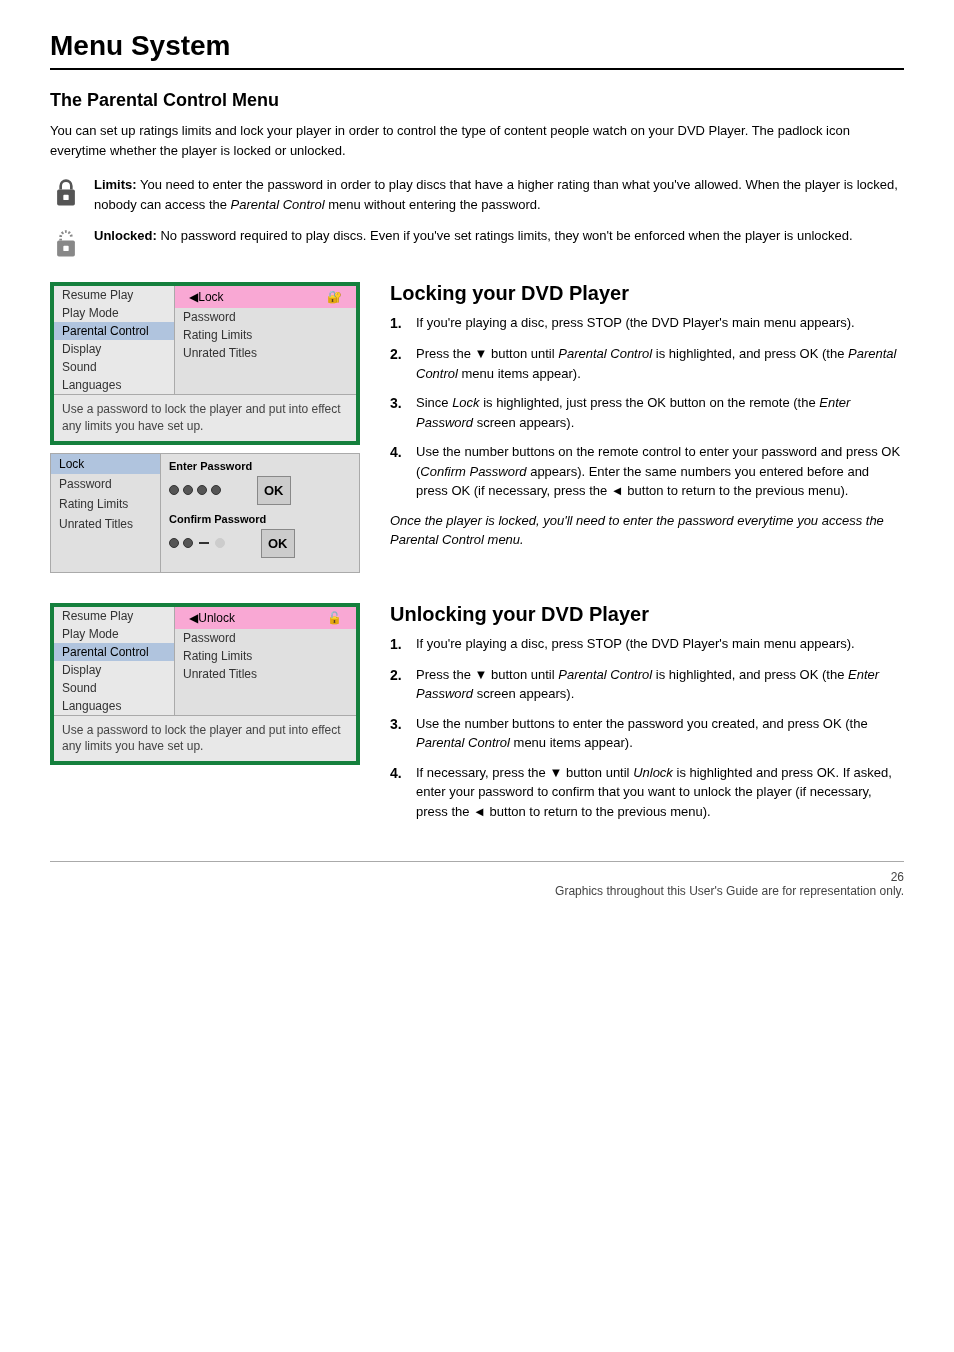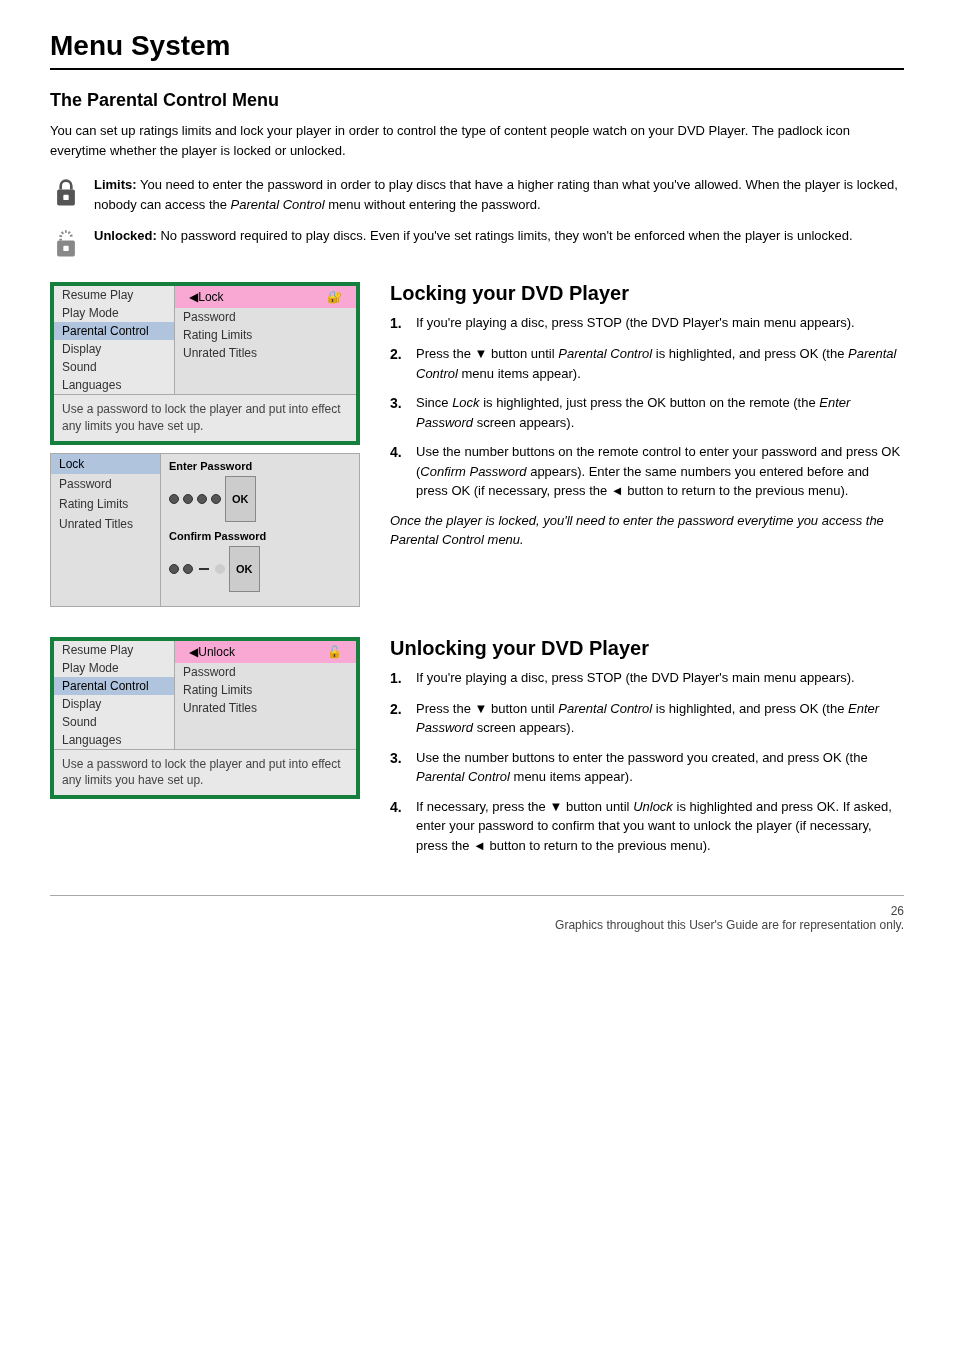--- a/index.html
+++ b/index.html
@@ -155,23 +155,24 @@
     .dot {
       width: 10px;
       height: 10px;
       border-radius: 50%;
       background: #555;
       border: 1px solid #333;
     }
     .ok-btn {
       background: #ccc;
       border: 1px solid #888;
-      padding: 16px 6px;
-      font-size: 11px;
-      font-weight: bold;
+      padding: 6px 6px;
+      font-size: 13px;
+      font-weight: bold;
+      margin-left: 32px;
     }
 
     
     .num-list {
       margin-left: 0;
       list-style: none;
       padding: 0;
     }
     .num-list li {
       display: flex;

